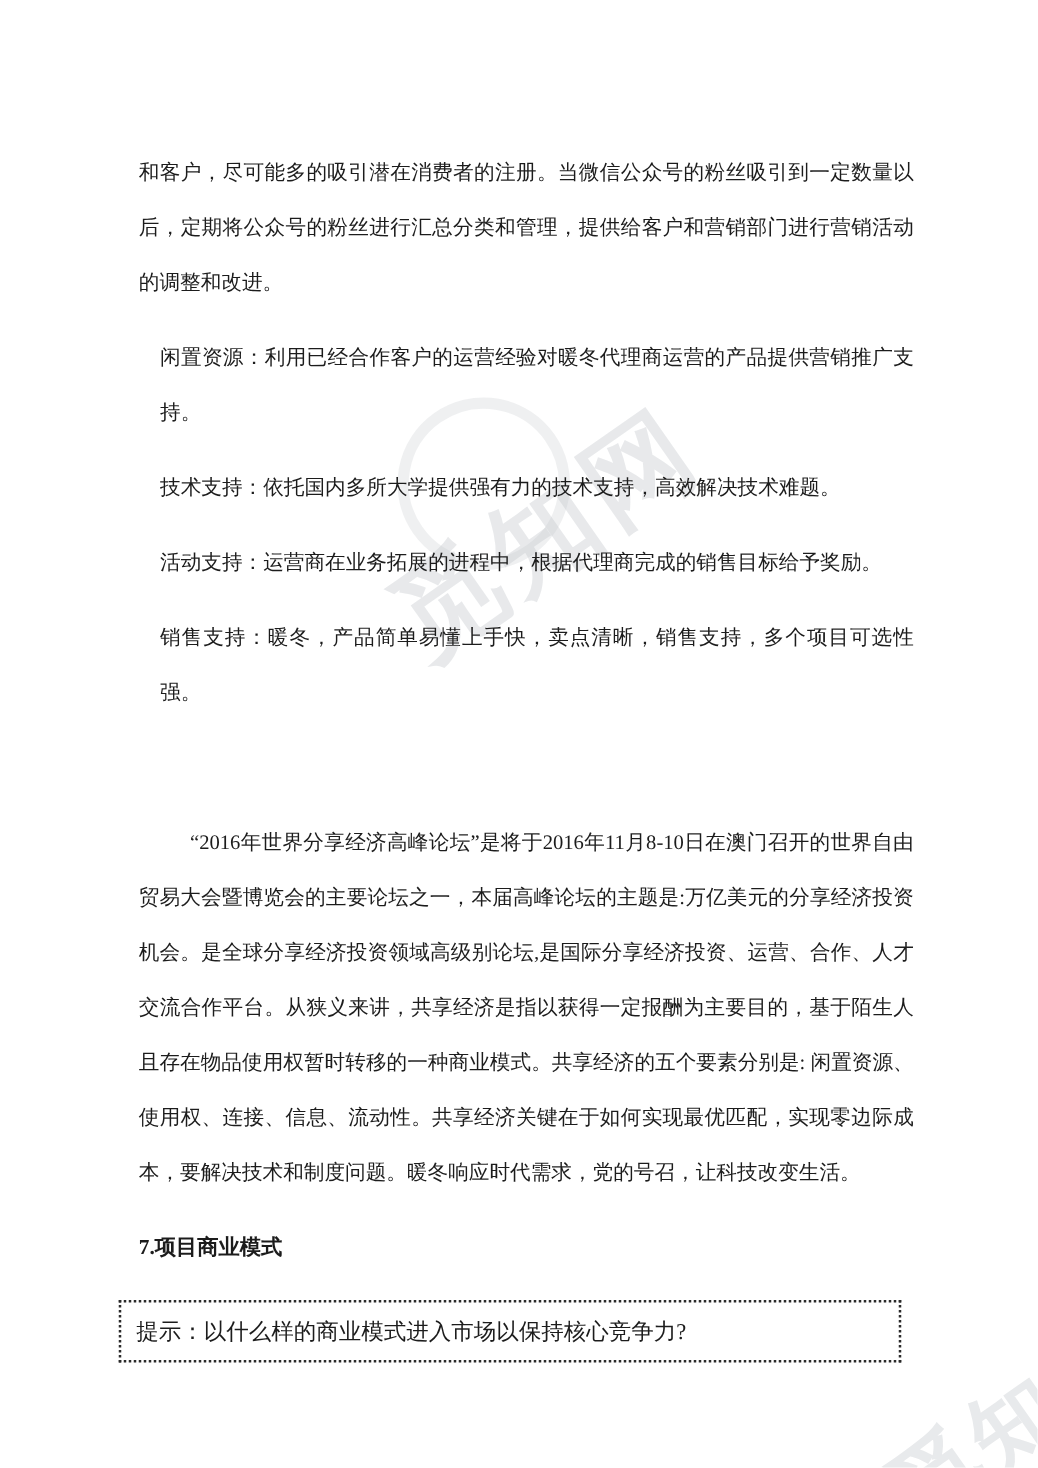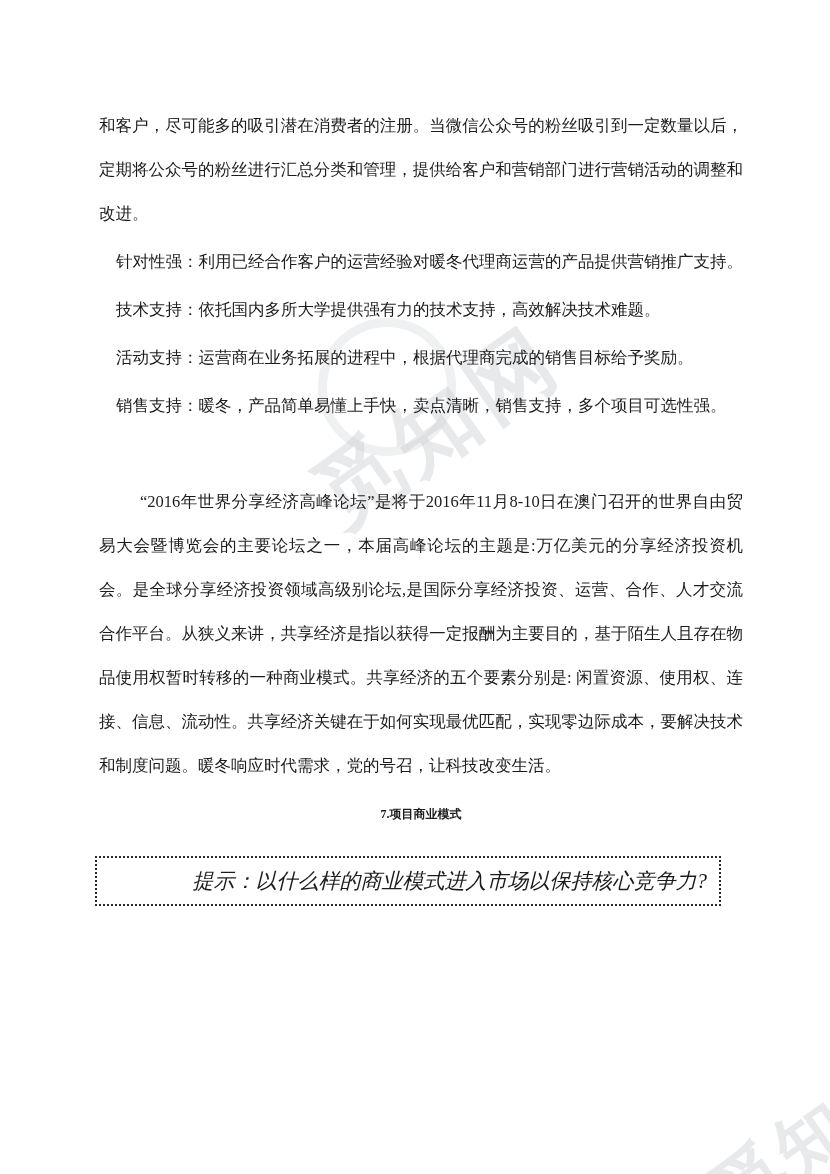--- a/index.html
+++ b/index.html
@@ -18,42 +18,41 @@
 
     .doc {
       position: absolute;
       left: 95px;
       top: 100px;
       width: 652px;
       font-size: 16.5px;
       line-height: 44px;
       text-align: justify;
     }
-    .doc p { margin: 4px; }
+    .doc p { margin: 16px; }
 
     .para-indent { text-indent: 41px; }
     .support { padding-left: 17px; }
     .gap { height: 44px; }
 
     .heading {
       font-weight: bold;
-      font-size: 12px;
+      font-size: 17px;
       margin-top: 2px;
-      text-align: center;
+      text-align: left;
     }
 
     .tipbox {
       margin-top: 20px;
       width: 598px;
       border: 2px dotted #2a2a2a;
       padding: 9px 12px;
       line-height: 28px;
-      font-size: 21px;
-      text-align: right;
-      font-style: italic;
+      font-size: 18px;
+      text-align: left;
     }
 
     .watermark {
       position: absolute;
       color: #c3c7cc;
       opacity: 0.38;
       pointer-events: none;
       font-family: "Liberation Sans", "DejaVu Sans", sans-serif;
       font-weight: bold;
       white-space: nowrap;
@@ -93,21 +92,21 @@
 <body>
 
 <div class="wm-ring"></div>
 <div class="watermark wm-center">觅知网</div>
 <div class="watermark wm-corner">觅知网</div>
 
 <div class="doc">
 
   <p class="para">和客户，尽可能多的吸引潜在消费者的注册。当微信公众号的粉丝吸引到一定数量以后，定期将公众号的粉丝进行汇总分类和管理，提供给客户和营销部门进行营销活动的调整和改进。</p>
 
-  <p class="support">针对性强：利用已经合作客户的运营经验对暖冬代理商运营的产品提供营销推广支持。</p>
+  <p class="support">闲置资源：利用已经合作客户的运营经验对暖冬代理商运营的产品提供营销推广支持。</p>
   <p class="support">技术支持：依托国内多所大学提供强有力的技术支持，高效解决技术难题。</p>
   <p class="support">活动支持：运营商在业务拓展的进程中，根据代理商完成的销售目标给予奖励。</p>
   <p class="support">销售支持：暖冬，产品简单易懂上手快，卖点清晰，销售支持，多个项目可选性强。</p>
 
   <div class="gap"></div>
 
   <p class="para-indent">“2016年世界分享经济高峰论坛”是将于2016年11月8-10日在澳门召开的世界自由贸易大会暨博览会的主要论坛之一，本届高峰论坛的主题是:万亿美元的分享经济投资机会。是全球分享经济投资领域高级别论坛,是国际分享经济投资、运营、合作、人才交流合作平台。从狭义来讲，共享经济是指以获得一定报酬为主要目的，基于陌生人且存在物品使用权暂时转移的一种商业模式。共享经济的五个要素分别是: 闲置资源、使用权、连接、信息、流动性。共享经济关键在于如何实现最优匹配，实现零边际成本，要解决技术和制度问题。暖冬响应时代需求，党的号召，让科技改变生活。</p>
 
 
   <p class="heading">7.项目商业模式</p>

